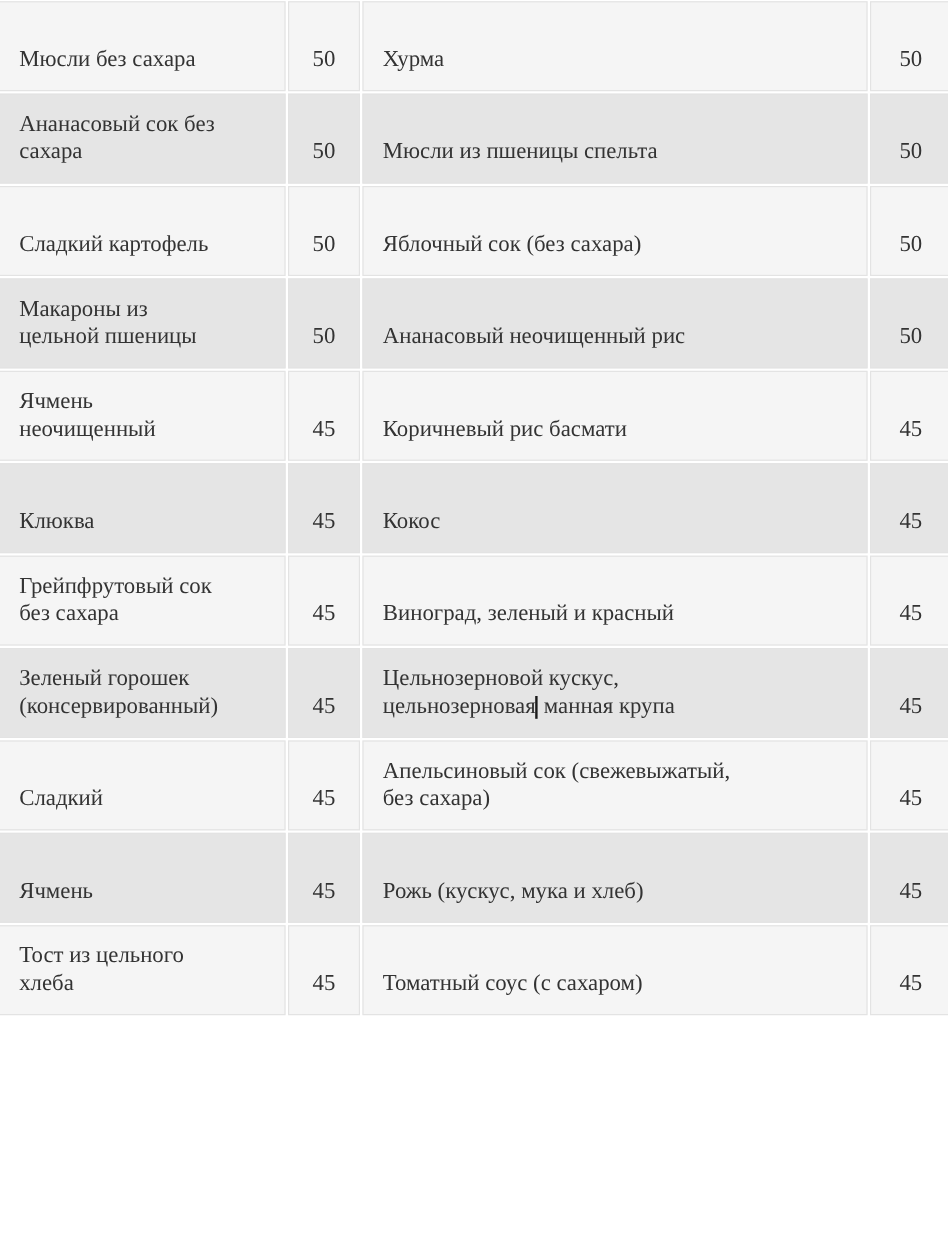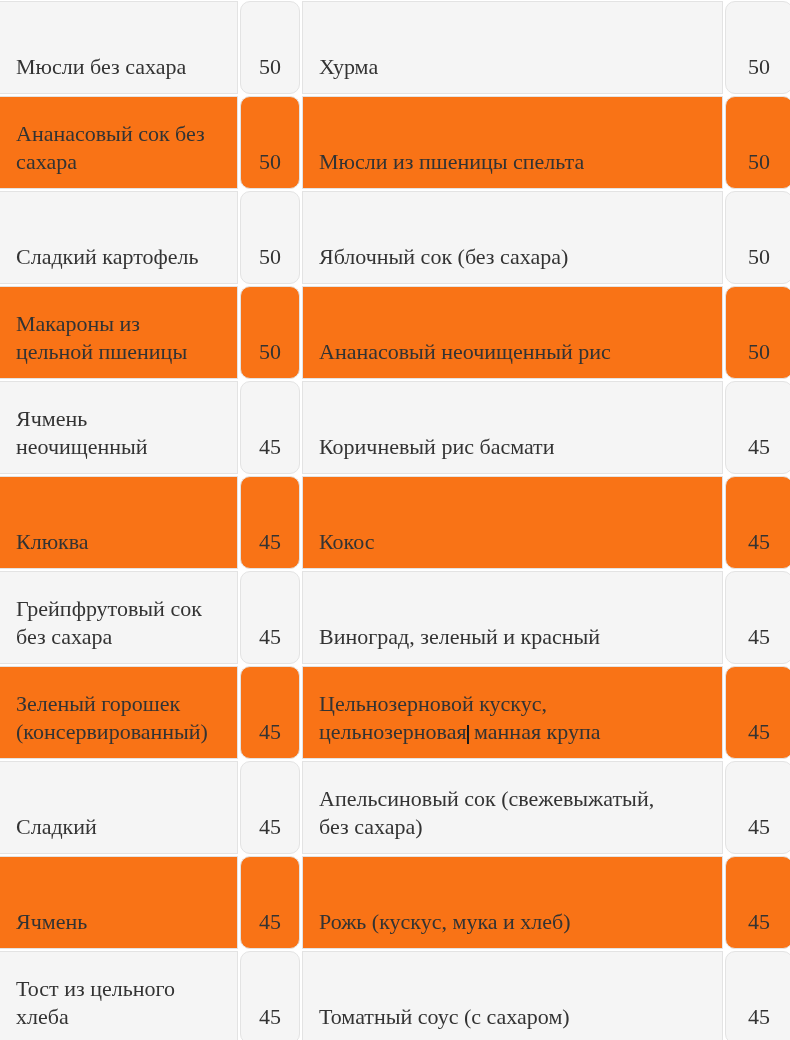--- a/index.html
+++ b/index.html
@@ -19,34 +19,34 @@
     left: -3px;
     top: -1px;
     width: 798px;
     border-collapse: separate;
     border-spacing: 2px;
     table-layout: fixed;
     background: #ffffff;
   }
   table.gi-table td {
     box-sizing: border-box;
-    height: 93px;
+    height: 75px;
     border: 1px solid var(--border, #e3e3e3);
     vertical-align: bottom;
     font-family: "Liberation Serif", "DejaVu Serif", serif;
-    font-size: 22px;
+    font-size: 19px;
     line-height: 1.25;
     color: var(--text, #333333);
     white-space: pre-line;
     overflow: hidden;
   }
   table.gi-table tr.odd td { background: var(--stripe, #f5f5f5); }
-  table.gi-table tr.even td { background: #f97316; }
+  table.gi-table tr.even td { background: #e5e5e5; }
   td.food { padding: 8px 12px 13px 16px; text-align: left; }
-  td.val  { padding: 8px 2px 13px 2px; text-align: center; border-radius: 10px; }
+  td.val  { padding: 8px 2px 13px 2px; text-align: center; }
   .caret {
     display: inline-block;
     width: 2px;
     height: 19px;
     background: #1a1a1a;
     vertical-align: text-bottom;
     margin: 0;
   }
 </style>
 </head>

